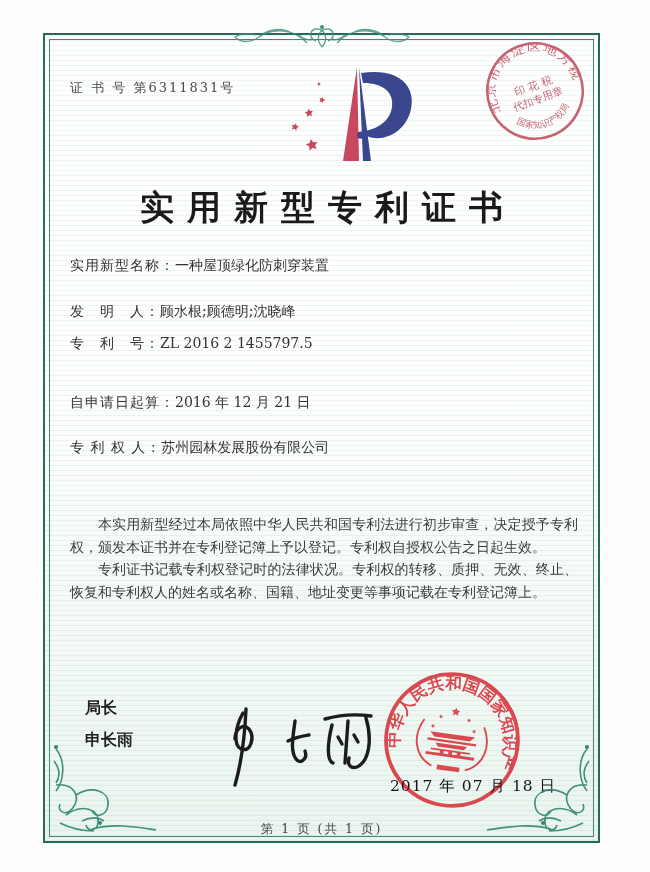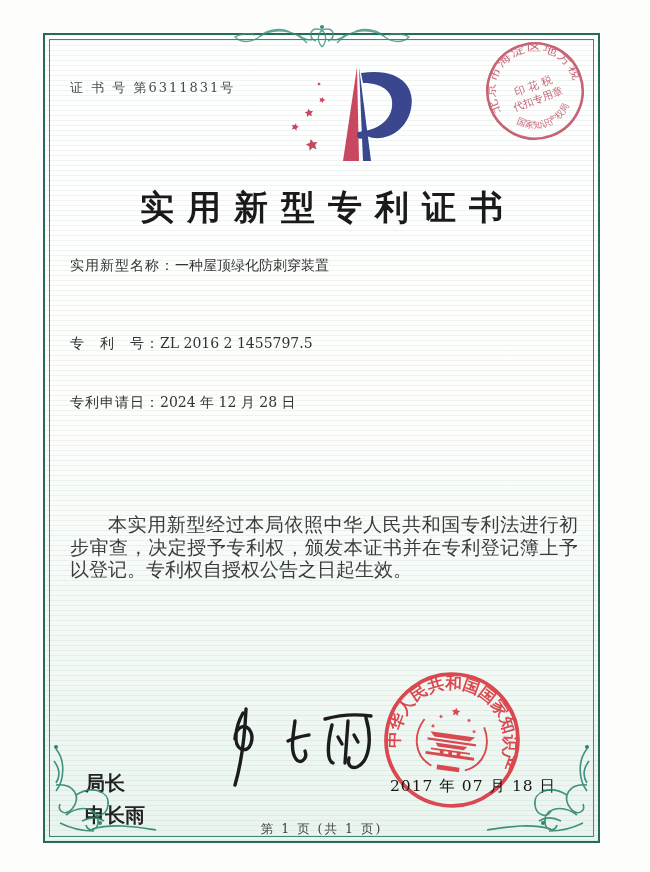--- a/index.html
+++ b/index.html
@@ -10,24 +10,24 @@
         background:
           repeating-linear-gradient(180deg, rgba(122,189,164,0.14) 0px, rgba(122,189,164,0.14) 1px, rgba(255,255,255,0) 1px, rgba(255,255,255,0) 5px),
           linear-gradient(180deg,#ffffff 0%,#fefefd 45%,#f6faf7 70%,#eaf4ee 100%);}
   .cert::before{content:"";position:absolute;inset:4px;border:1px solid #418874;pointer-events:none;}
   .abs{position:absolute;}
   .cert-no{left:25px;top:44px;font-size:13px;letter-spacing:2px;color:#4a4a4a;}
   .title{left:0;top:150px;width:100%;text-align:center;font-size:34px;font-weight:600;
          letter-spacing:13px;text-indent:13px;color:#1a1a1a;}
   .field{left:25px;height:20px;font-size:14px;white-space:nowrap;color:#333;}
   .field .lab{letter-spacing:1px;}
-  .paras{left:25px;top:478px;width:508px;font-size:19px;line-height:22.5px;color:#3b3b3b;text-align:justify;}
+  .paras{left:25px;top:478px;width:508px;font-size:14px;line-height:22.5px;color:#3b3b3b;text-align:justify;}
   .paras p{margin:0;text-indent:2em;}
-  .signer{left:40px;top:732px;font-family:Liberation Serif, serif;
-          font-size:20px;font-weight:bold;color:#222;line-height:32px;}
+  .signer{left:40px;top:658px;font-family:Liberation Mono, monospace;
+          font-size:16px;font-weight:bold;color:#222;line-height:32px;}
   .date{left:345px;top:741px;font-size:15.5px;color:#161616;letter-spacing:1px;white-space:nowrap;}
   .footer{left:0;top:786px;width:100%;text-align:center;font-size:12.5px;color:#444;letter-spacing:2px;}
   .seal{opacity:0.92;}
   svg text{font-family:"DejaVu Sans","Liberation Sans",sans-serif;}
 </style>
 </head>
 <body>
 
 <div class="photo">
   <div class="cert">
@@ -80,29 +80,36 @@
       </text>
       <text x="0" y="-2" text-anchor="middle" font-size="12.5" fill="#c25768">印 花 税</text>
       <text x="0" y="14" text-anchor="middle" font-size="12" fill="#c25768">代扣专用章</text>
     </svg>
 
     <div class="abs field" style="top:222px">
       <span class="lab">实用新型名称：</span><span>一种屋顶绿化防刺穿装置</span>
     </div>
 
     <div class="abs title">实用新型专利证书</div>
+    <div class="abs field" style="top:268px">
+      <span class="lab">发　明　人：</span><span>顾水根;顾德明;沈晓峰</span>
+    </div>
     <div class="abs field" style="top:300px">
       <span class="lab">专　利　号：</span><span>ZL 2016 2 1455797.5</span>
     </div>
     <div class="abs field" style="top:359px">
-      <span class="lab">专利申请日：</span><span>2024 年 12 月 28 日</span>
+      <span class="lab">自申请日起算：</span><span>2016 年 12 月 21 日</span>
+    </div>
+    <div class="abs field" style="top:404px">
+      <span class="lab">专 利 权 人：</span><span>苏州园林发展股份有限公司</span>
     </div>
 
     <div class="abs paras">
       <p>本实用新型经过本局依照中华人民共和国专利法进行初步审查，决定授予专利权，颁发本证书并在专利登记簿上予以登记。专利权自授权公告之日起生效。</p>
+      <p>专利证书记载专利权登记时的法律状况。专利权的转移、质押、无效、终止、恢复和专利权人的姓名或名称、国籍、地址变更等事项记载在专利登记簿上。</p>
     </div>
 
     <div class="abs signer">
       <div>局长</div>
       <div>申长雨</div>
     </div>
 
     <svg class="abs" style="left:160px;top:668px;" width="200" height="90" viewBox="0 0 200 90">
       <g stroke="#1c1c1c" stroke-width="3.4" fill="none" stroke-linecap="round">
         <path d="M38,10 C30,24 28,42 36,46 C46,50 50,34 44,26 C38,20 30,26 30,36"></path>

